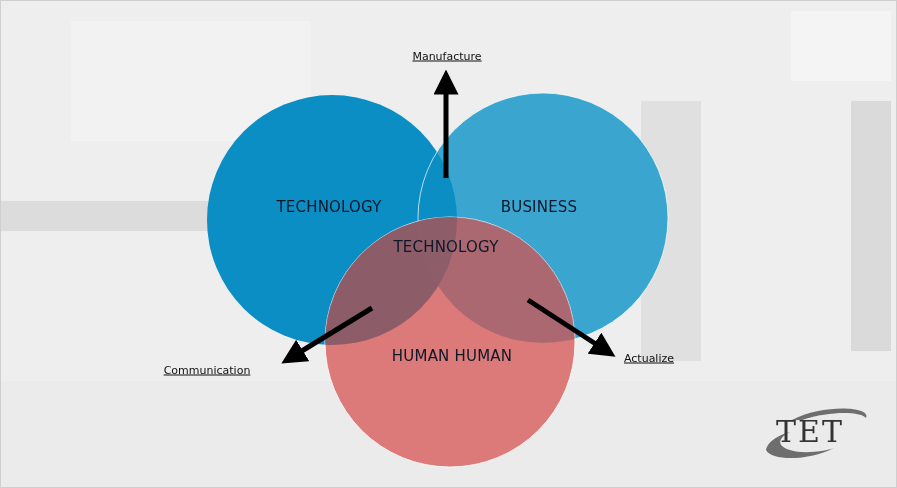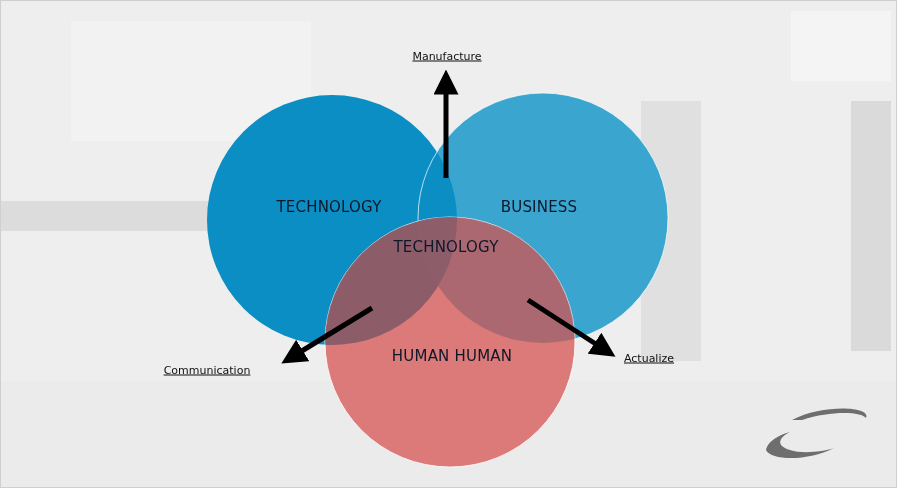--- a/index.html
+++ b/index.html
@@ -56,13 +56,14 @@
 
 <div class="lbl dark" style="left:447px;top:56px;">Manufacture</div>
 <div class="lbl dark" style="left:207px;top:362px;margin-top:8px;">Communication</div>
 <div class="lbl dark" style="left:649px;top:358px;">Actualize</div>
 
 <div class="logo">
   <svg width="120" height="60" viewBox="0 0 120 60">
     <path d="M30,16 C60,0 110,2 104,14 C100,8 70,6 40,16 z" fill="#6e6e6e"></path>
     <path d="M4,46 C6,36 20,30 28,28 C16,34 14,42 28,46 C40,50 60,48 72,44 C50,56 10,58 4,46 z" fill="#6e6e6e"></path>
   </svg>
+  <div class="txt">TET</div>
 </div>
 
 </body></html>

